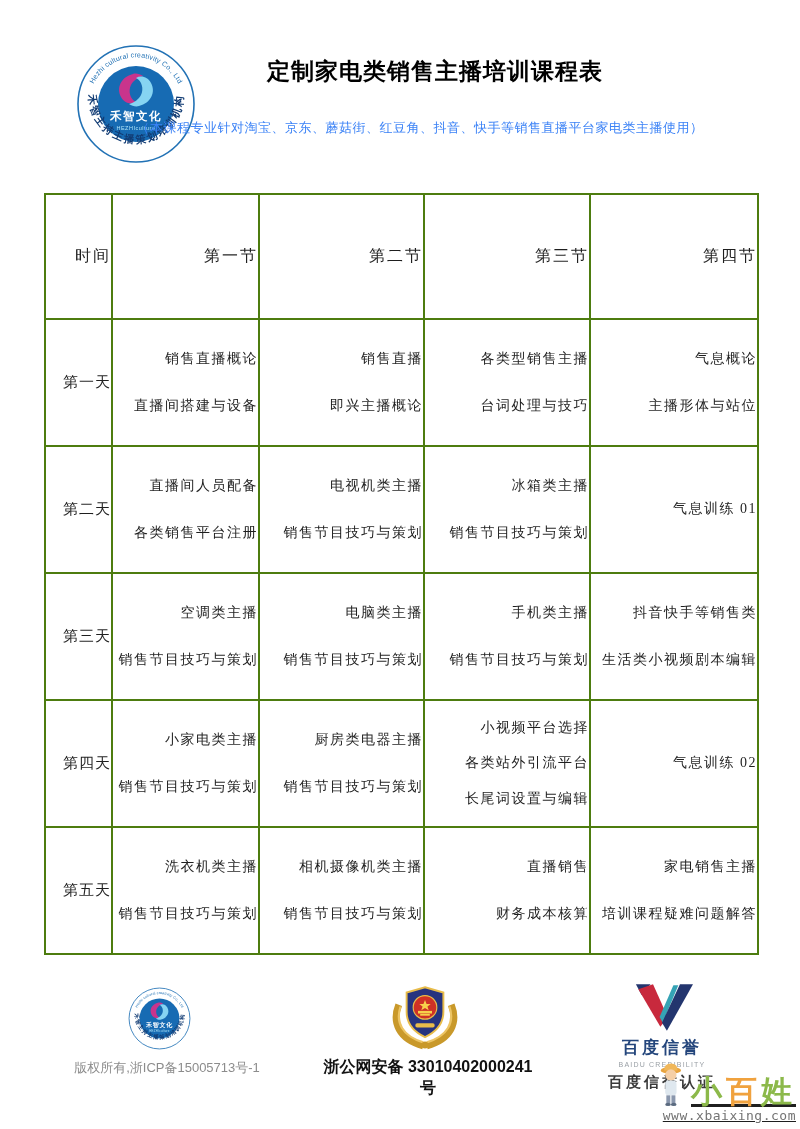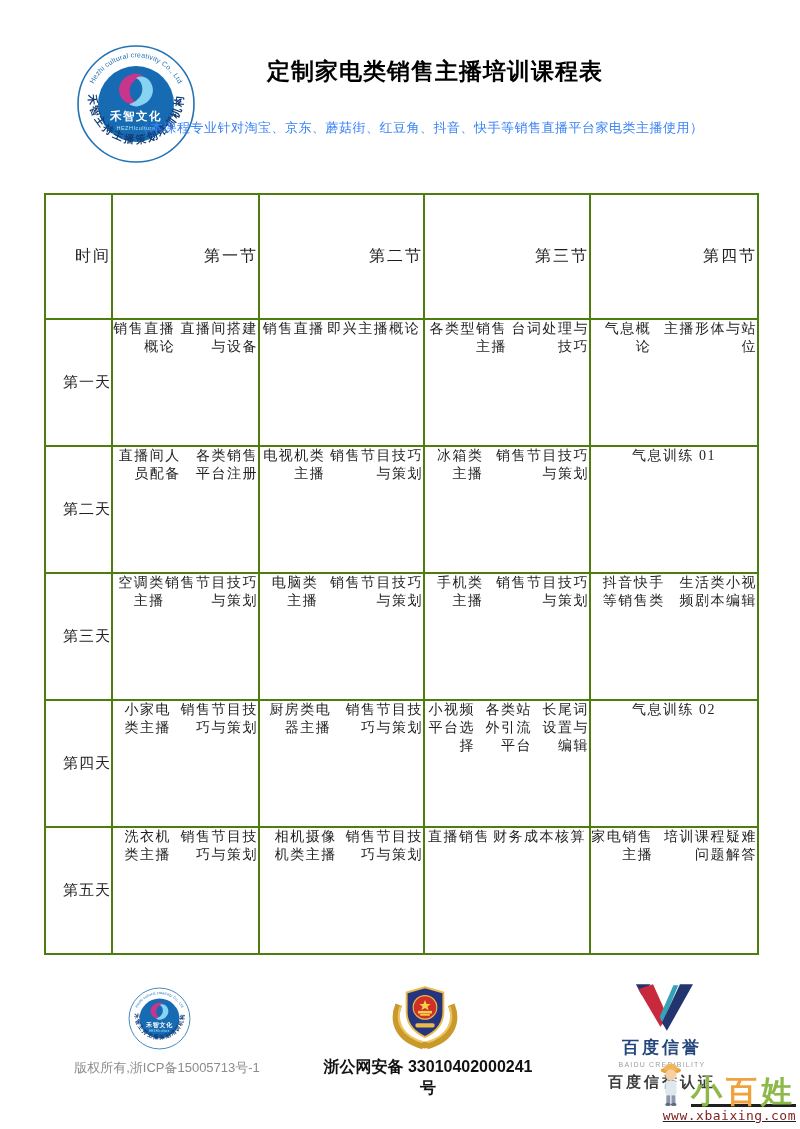--- a/index.html
+++ b/index.html
@@ -24,21 +24,21 @@
     border-collapse:collapse; table-layout:fixed;
   }
   .course-table th, .course-table td {
     border:2px solid #4d7c0f; padding:0; text-align:right; vertical-align:middle;
     font-weight:normal;
   }
   .course-table thead tr { height:125px; }
   .course-table tbody tr { height:127px; }
   .col-head { font-size:16px; letter-spacing:2px; }
   .day-cell { font-size:15px; letter-spacing:1px; }
-  .cell { display:flex; flex-direction:row; justify-content:space-evenly; height:125px; }
+  .cell { display:flex; flex-direction:column; justify-content:space-evenly; height:125px; }
   .cell .line { font-size:14px; letter-spacing:1.5px; line-height:1.3; }
   
   .footer-logo { position:absolute; left:128px; top:987px; width:63px; height:63px; }
   .copyright {
     position:absolute; left:55px; top:1059px; width:224px; text-align:center;
     font-family:"Liberation Sans", sans-serif; font-size:13px; color:#8c8c8c;
   }
   .police-badge { position:absolute; left:390px; top:982px; width:70px; height:70px; }
   .police-text {
     position:absolute; left:318px; top:1057px; width:220px; text-align:center;
@@ -59,21 +59,21 @@
     color:#3a3a3a; letter-spacing:3px; margin-top:5px;
   }
   
   .watermark { position:absolute; right:4px; bottom:6px;text-decoration:underline; }
   .wm-row { display:flex; align-items:flex-end; }
   .wm-boy { width:34px; height:46px; margin-right:2px; }
   .wm-chars { font-size:31px; font-weight:bold; letter-spacing:4px; line-height:1; }
   .wm-green { color:#8cb94a; }
   .wm-orange { color:#f0a23e; }
   .wm-url {
-    font-family:"DejaVu Sans Mono", monospace; font-size:13px; color:#7f1d1d;
+    font-family:"DejaVu Sans Mono", monospace; font-size:13px; color:#737373;
     letter-spacing:0.5px; text-align:right; margin-top:1px;
   }
 </style>
 </head>
 <body>
 
 <div class="page">
 
   <div class="header-logo">
     <svg viewBox="0 0 120 120" width="120" height="120">

